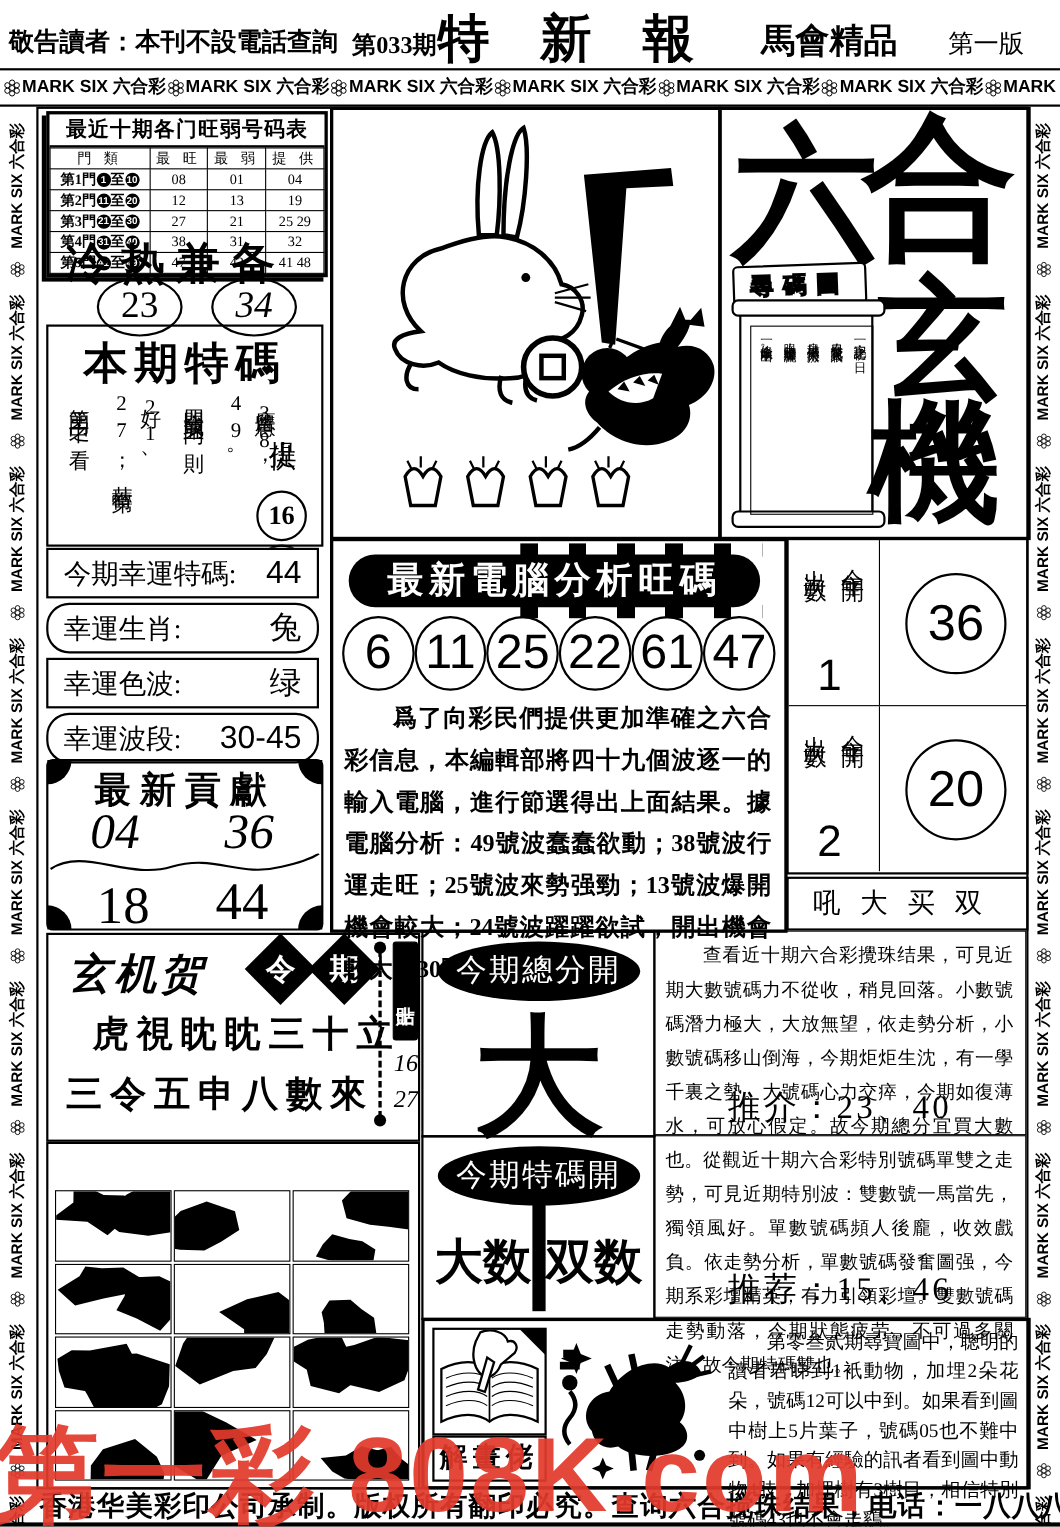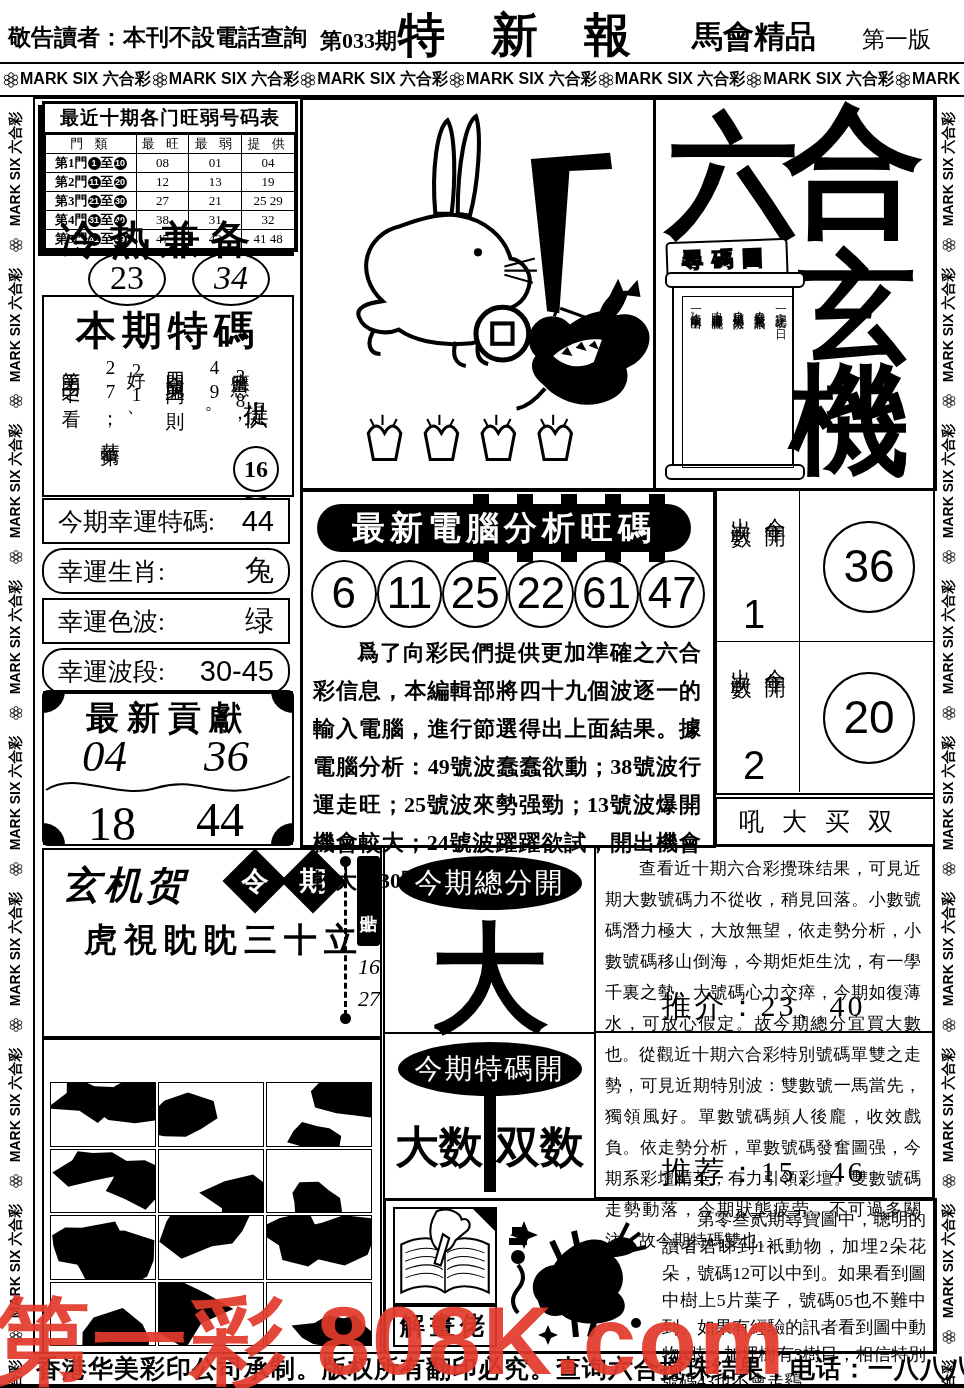--- a/index.html
+++ b/index.html
@@ -584,20 +584,21 @@
 
   <div class="abs" id="mystery">
     <div id="mys-title">玄机贺</div>
     <div class="diam" id="dm1">
         <span>令</span>
       </div>
     <div class="diam" id="dm2">
         <span>期</span>
       </div>
     <div class="mys-line" id="ml1">虎視眈眈三十立</div>
+    <div class="mys-line" id="ml2">三令五申八數來</div>
     <div id="mys-dash"></div>
     <div id="tip-box">貼士</div>
     <div class="tipnum" id="tn1">16</div>
     <div class="tipnum" id="tn2">27</div>
   </div>
 
   <div class="abs" id="puzzle">
     <div id="puzzle-grid">
         <div class="ptile">
           <svg viewBox="0 0 100 62">

